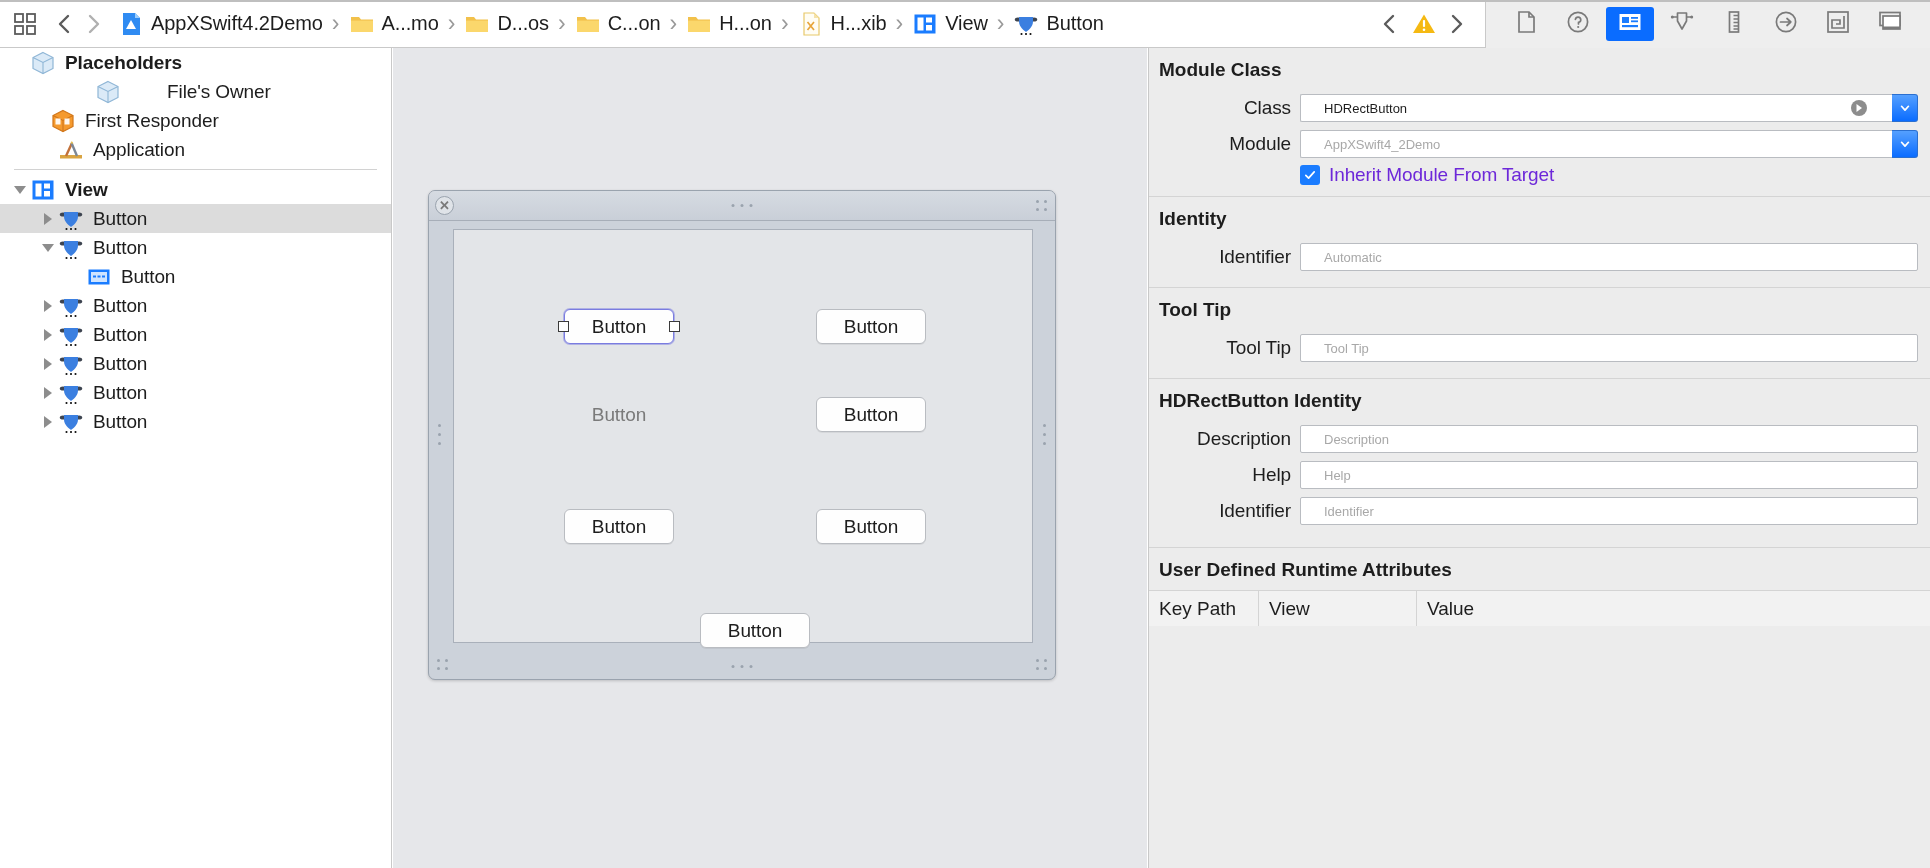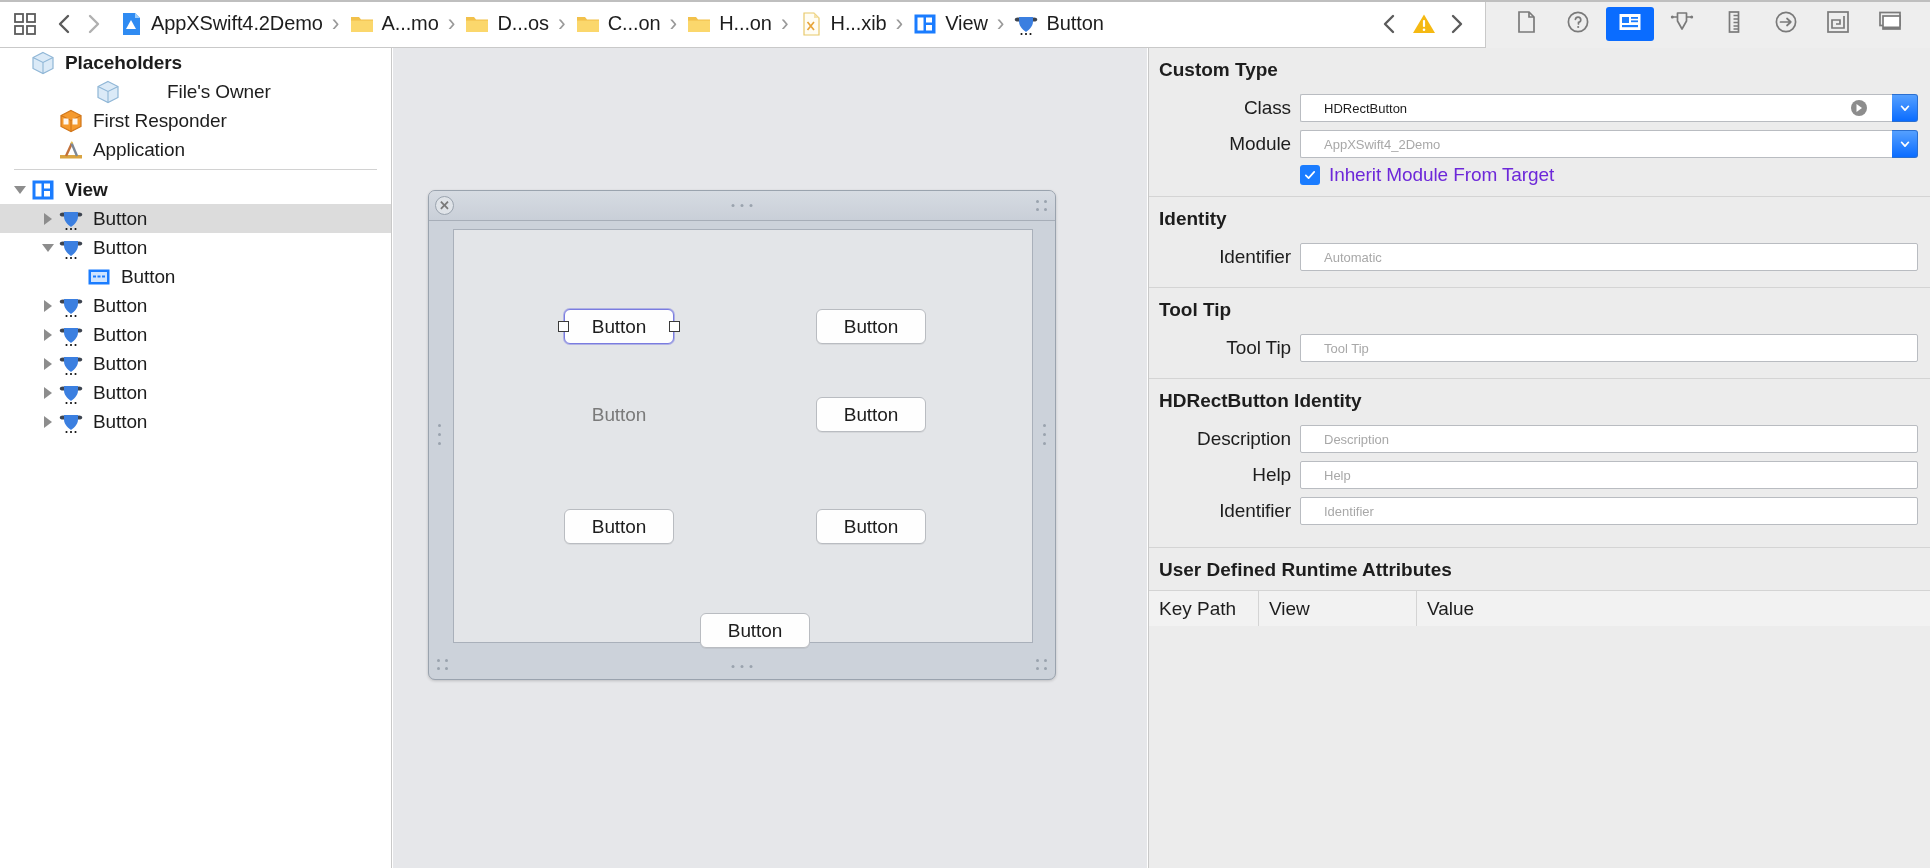--- a/index.html
+++ b/index.html
@@ -385,21 +385,21 @@
       <span class="row-label bold">Placeholders</span>
     </div>
     <div class="row" style="padding-left: 38px; gap: 37px;">
       <span class="twisty"></span>
       <span class="row-ico"><svg viewBox="0 0 26 26" width="26" height="26">
           <path d="M13 2.5 L23 7.5 L23 18.5 L13 23.5 L3 18.5 L3 7.5 Z" fill="#dbeaf7" stroke="#8fb6d6" stroke-width="1.2"></path>
           <path d="M3 7.5 L13 12.5 L23 7.5 M13 12.5 L13 23.5" fill="none" stroke="#8fb6d6" stroke-width="1.1"></path>
         </svg></span>
       <span class="row-label">File's Owner</span>
     </div>
-    <div class="row" style="padding-left: 38px;">
+    <div class="row" style="padding-left: 30px;">
       <span class="twisty"></span>
       <span class="row-ico"><svg viewBox="0 0 26 26" width="26" height="26">
           <path d="M13 2.5 L23 7.5 L23 18.5 L13 23.5 L3 18.5 L3 7.5 Z" fill="#f59a2e" stroke="#d1761a" stroke-width="1.2"></path>
           <path d="M3 7.5 L13 12.5 L23 7.5 M13 12.5 L13 23.5" fill="none" stroke="#d1761a" stroke-width="1.1"></path>
           <rect x="5.5" y="10.5" width="5" height="6" fill="#ffffff" opacity="0.92"></rect>
           <rect x="14.5" y="10.5" width="5" height="6" fill="#ffffff" opacity="0.92"></rect>
         </svg></span>
       <span class="row-label">First Responder</span>
     </div>
     <div class="row" style="padding-left: 38px;">
@@ -591,21 +591,21 @@
         </div>
         <div class="nsbtn" style="left: 246px; top: 383px; width: 110px; height: 35px;">
           <span>Button</span>
         </div>
       </div>
   </div>
 </div>
 
 <div id="inspector">
 
-  <div class="sec-head">Custom Type</div>
+  <div class="sec-head">Module Class</div>
   <div class="frow">
     <div class="flabel">Class</div>
     <div class="fieldwrap">
       <div class="tfield grow">
         <span>HDRectButton</span>
         <span class="arrow-circ">
           <svg viewBox="0 0 20 20" width="20" height="20">
             <circle cx="10" cy="10" r="8" fill="#8d8d8d"></circle>
             <path d="M7.5 6 L13 10 L7.5 14 Z" fill="#ffffff"></path>
           </svg>

